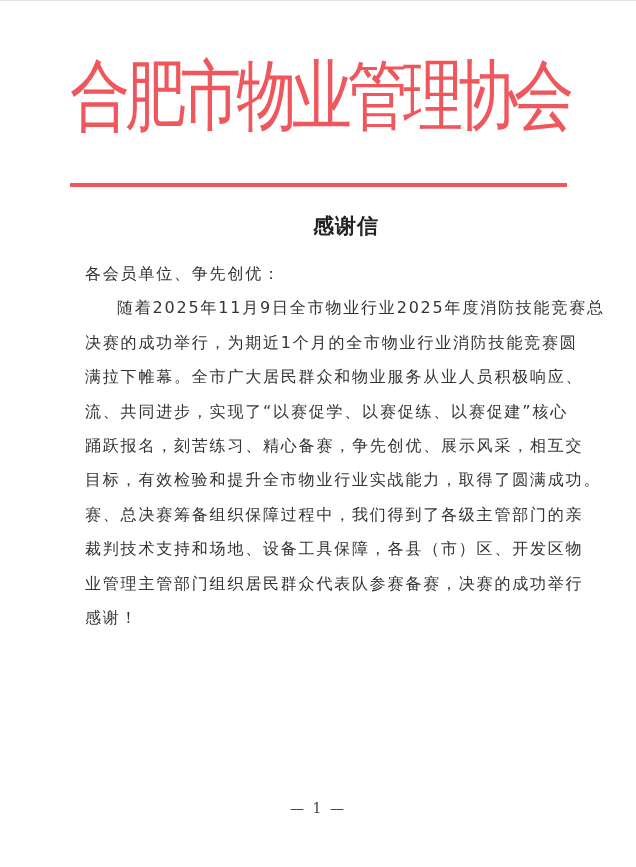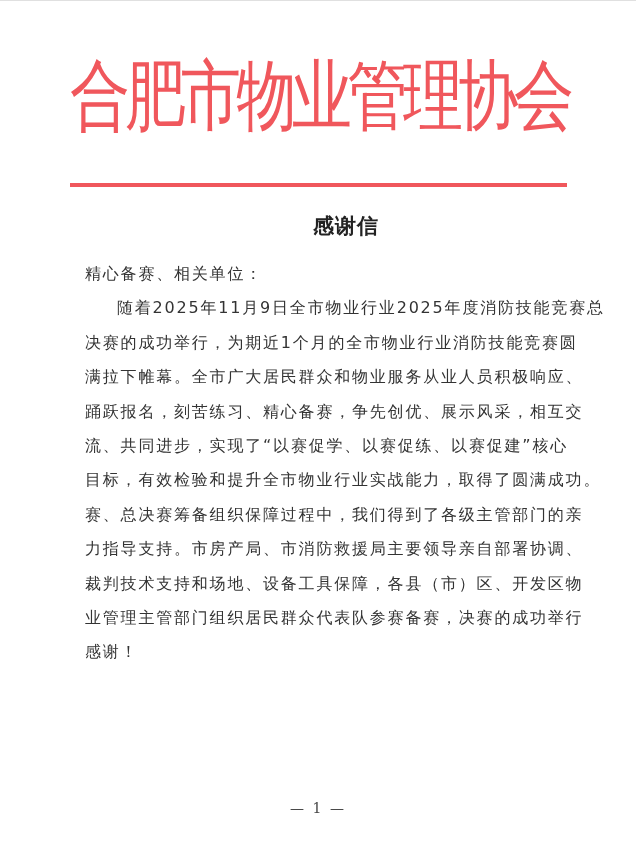--- a/index.html
+++ b/index.html
@@ -31,34 +31,33 @@
     <span>理</span>
     <span>协</span>
     <span>会</span>
   </div>
 
   <div class="redline"></div>
 
   <div class="title">感谢信</div>
 
   <div class="body-text">
-    <div class="line salutation short">精心备赛、相关单位：</div>
+    <div class="line salutation short">各会员单位、争先创优：</div>
 
     <div>
       <div class="line indent">随着2025年11月9日全市物业行业2025年度消防技能竞赛总</div>
       <div class="line">决赛的成功举行，为期近1个月的全市物业行业消防技能竞赛圆</div>
       <div class="line">满拉下帷幕。全市广大居民群众和物业服务从业人员积极响应、</div>
+      <div class="line">流、共同进步，实现了“以赛促学、以赛促练、以赛促建”核心</div>
       <div class="line">踊跃报名，刻苦练习、精心备赛，争先创优、展示风采，相互交</div>
-      <div class="line">流、共同进步，实现了“以赛促学、以赛促练、以赛促建”核心</div>
       <div class="line">目标，有效检验和提升全市物业行业实战能力，取得了圆满成功。</div>
     </div>
 
     <div>
       <div class="line">赛、总决赛筹备组织保障过程中，我们得到了各级主管部门的亲</div>
-      <div class="line">力指导支持。市房产局、市消防救援局主要领导亲自部署协调、</div>
       <div class="line">裁判技术支持和场地、设备工具保障，各县（市）区、开发区物</div>
       <div class="line">业管理主管部门组织居民群众代表队参赛备赛，决赛的成功举行</div>
       <div class="line short">感谢！</div>
     </div>
   </div>
 
   <div class="pagenum">— 1 —</div>
 </div>
 
 </body></html>

